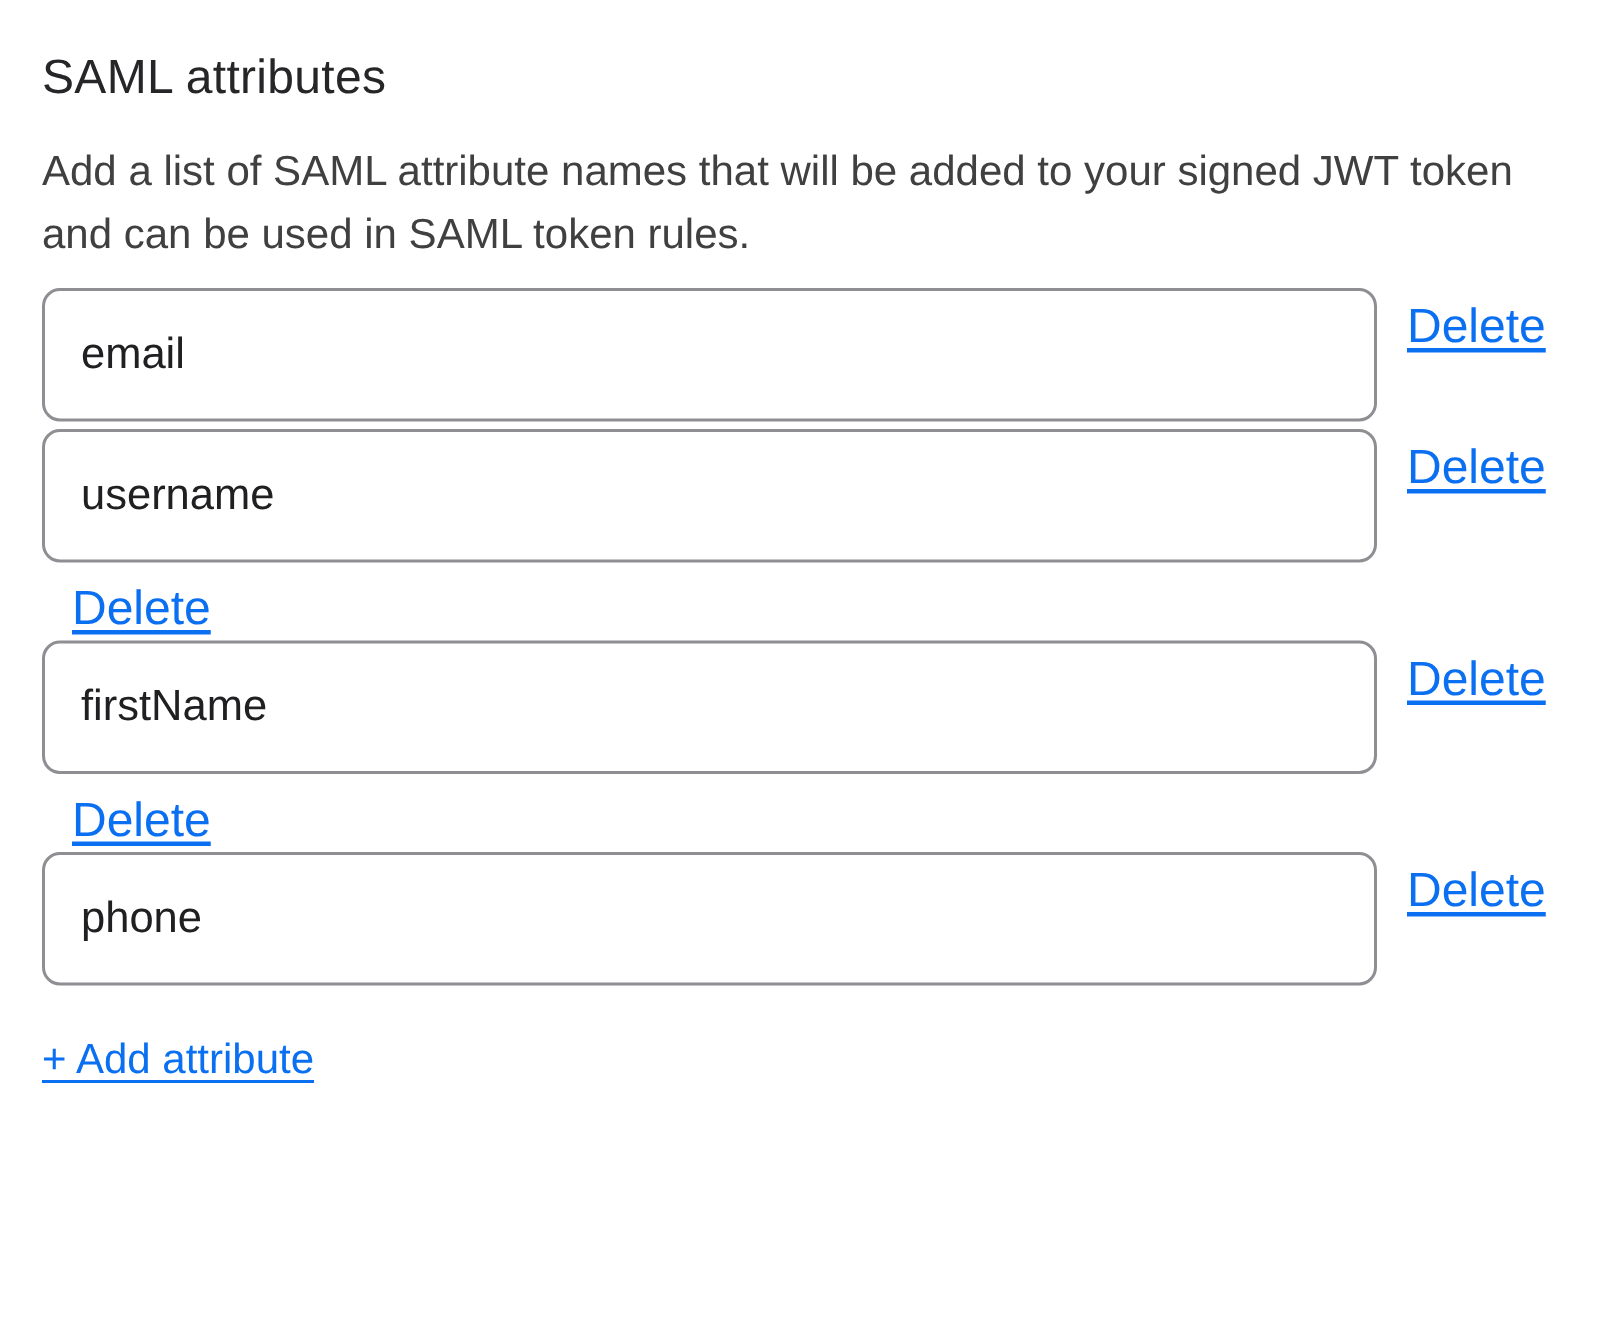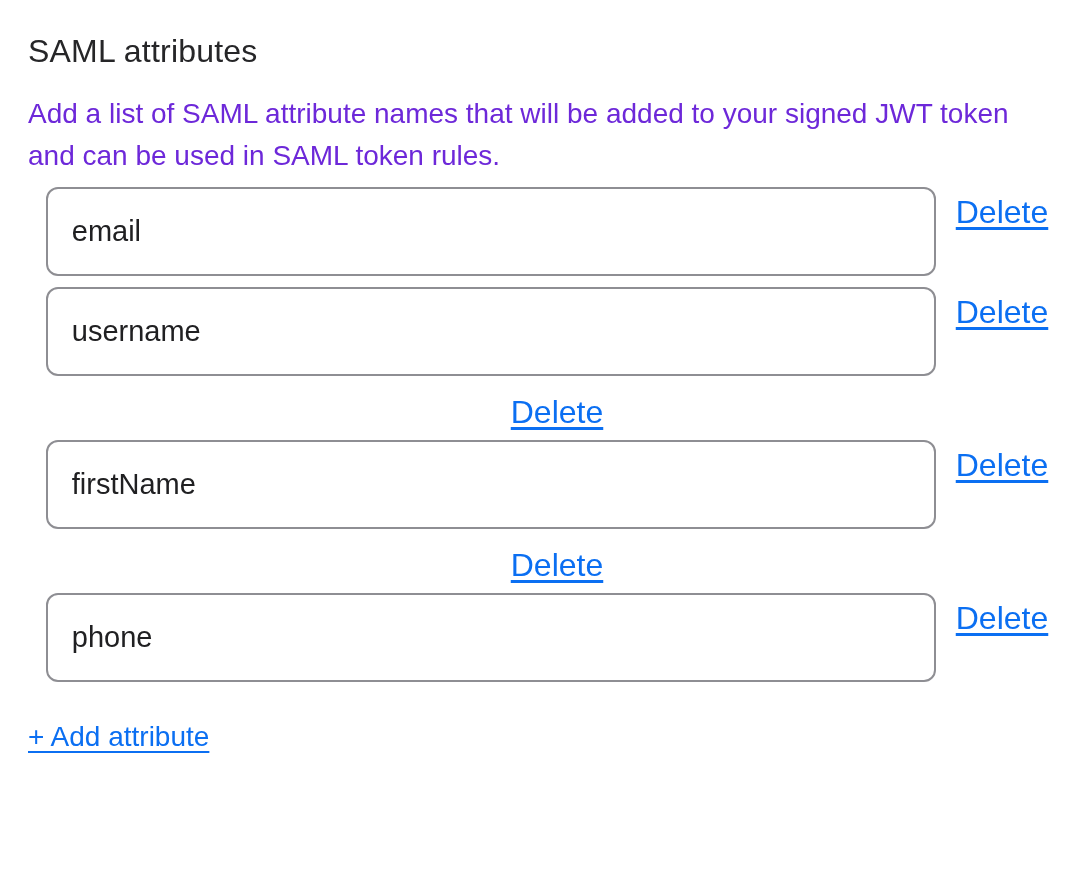--- a/index.html
+++ b/index.html
@@ -18,30 +18,29 @@
     font-size: 32px;
     font-weight: 400;
     color: #262628;
     letter-spacing: 0.2px;
     line-height: 38px;
     margin-bottom: 23px;
   }
   .section-description {
     font-size: 28px;
     font-weight: 400;
-    color: #6d28d9;
+    color: #404040;
     line-height: 42px;
-    margin-bottom: 10px;
+    margin-bottom: 15px;
   }
   .desc-line { display: block; }
   .attr-row {
     display: flex;
     align-items: flex-start;
-    margin-bottom: 11px;
-    justify-content: center;
+    margin-bottom: 5px;
   }
   .attr-input {
     width: 890px;
     height: 89px;
     border: 2px solid #8e8e93;
     border-radius: 12px;
     background: #ffffff;
     padding: 0 24px;
     font-family: "Liberation Sans", "DejaVu Sans", sans-serif;
     font-size: 29px;

